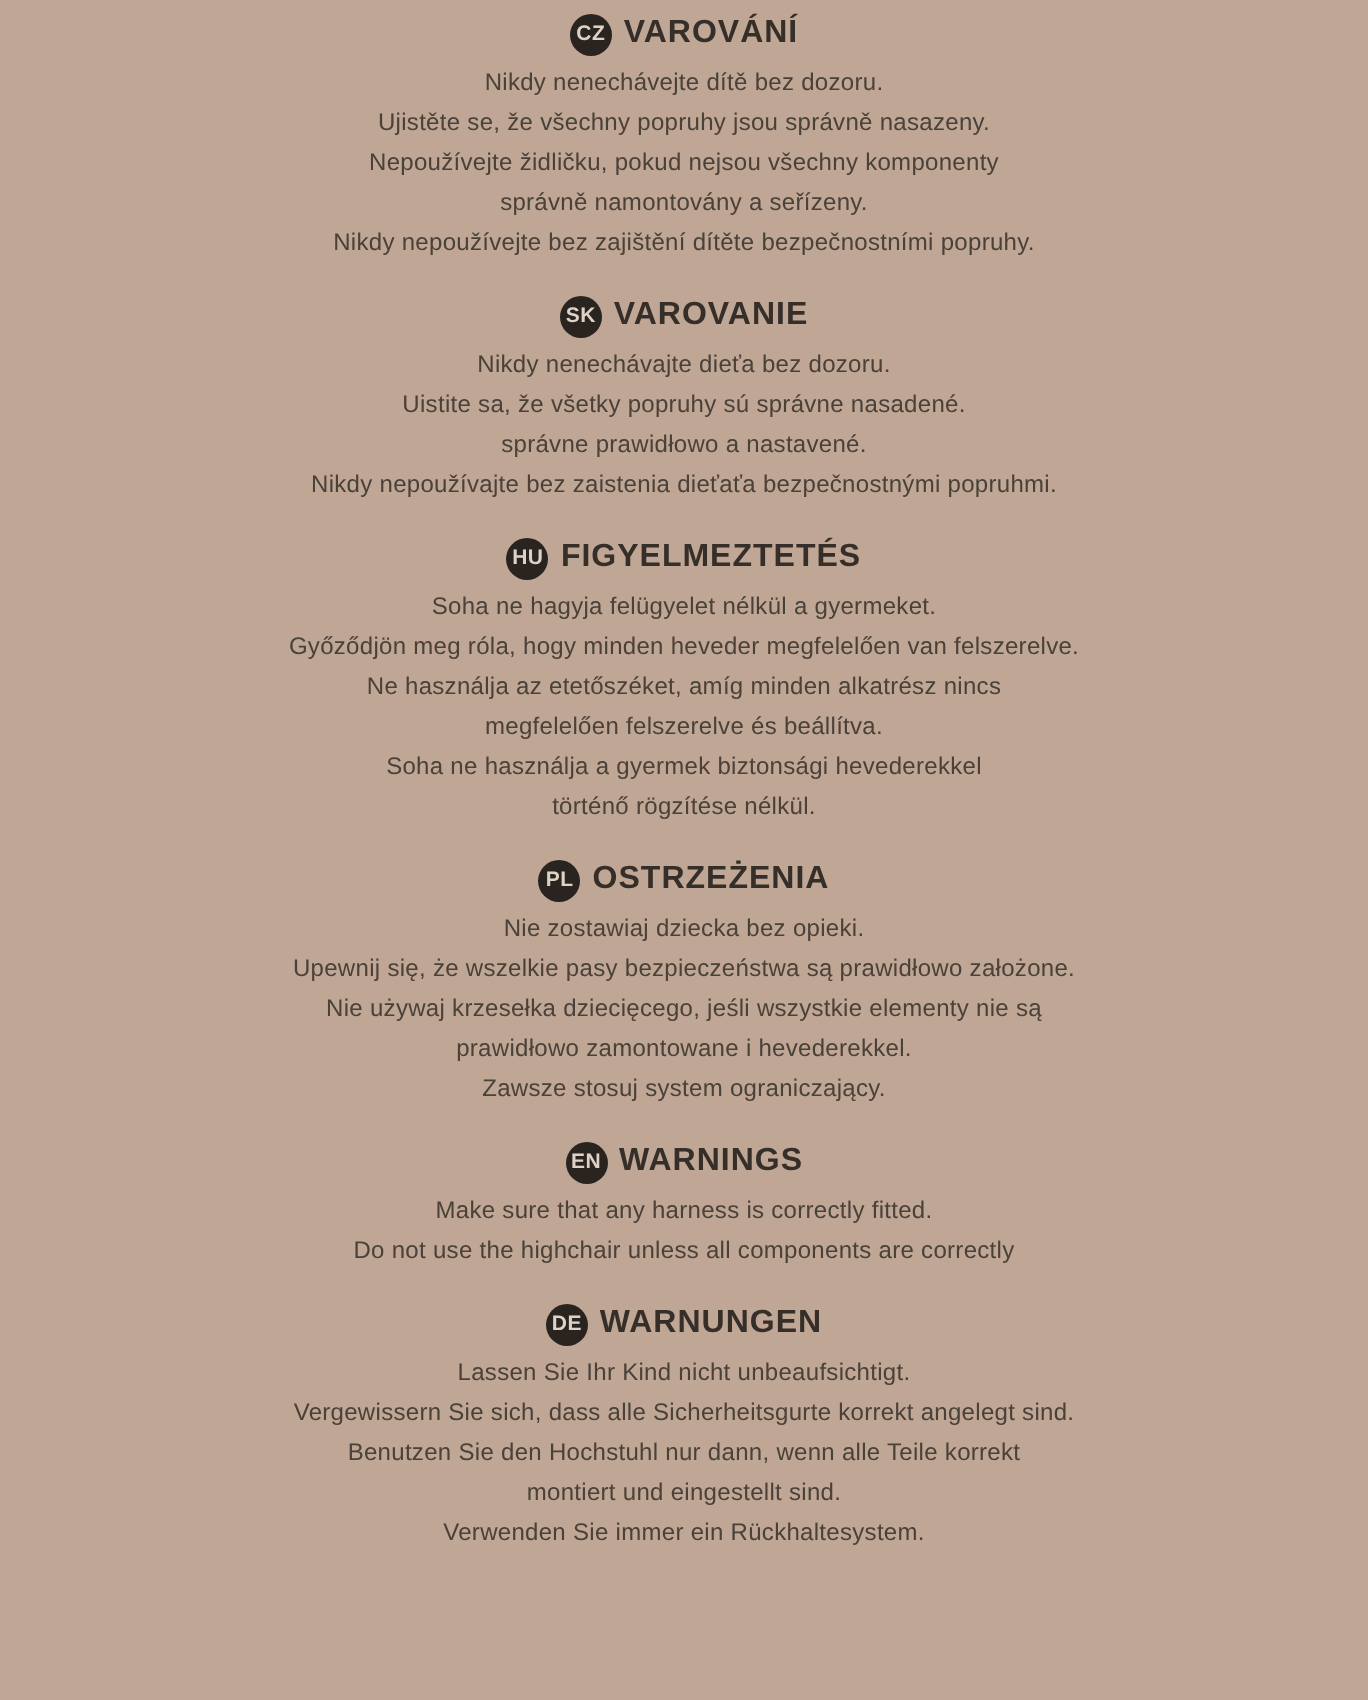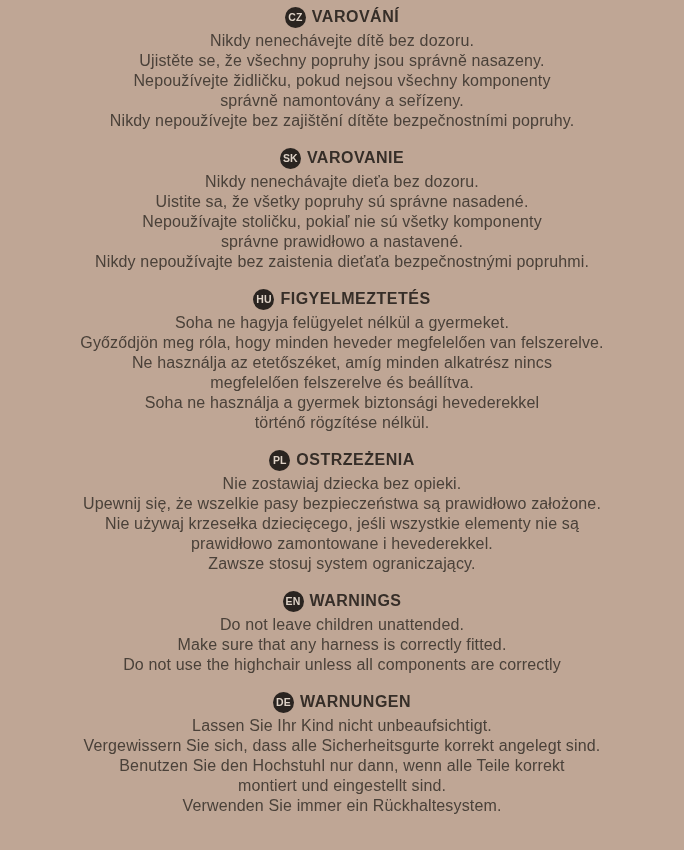--- a/index.html
+++ b/index.html
@@ -47,21 +47,21 @@
     letter-spacing: 0.2px;
     flex: 0 0 auto;
   }
   .title {
     font-size: 16px;
     font-weight: 700;
     color: var(--heading);
     letter-spacing: 0.5px;
   }
   .line {
-    font-size: 16px;
+    font-size: 12px;
     line-height: 20px;
     color: var(--text);
     letter-spacing: 0.15px;
     white-space: nowrap;
   }
 </style>
 </head>
 <body>
 
 <main class="page">
@@ -81,21 +81,20 @@
   </section>
 
   <section class="section">
     <div class="section-header">
       <span class="badge">SK</span>
       <span class="title">VAROVANIE</span>
     </div>
     <div>
           <div class="line">Nikdy nenechávajte dieťa bez dozoru.</div>
           <div class="line">Uistite sa, že všetky popruhy sú správne nasadené.</div>
-          <div class="line">Nepoužívajte stoličku, pokiaľ nie sú všetky komponenty</div>
           <div class="line">správne prawidłowo a nastavené.</div>
           <div class="line">Nikdy nepoužívajte bez zaistenia dieťaťa bezpečnostnými popruhmi.</div>
         </div>
   </section>
 
   <section class="section">
     <div class="section-header">
       <span class="badge">HU</span>
       <span class="title">FIGYELMEZTETÉS</span>
     </div>
@@ -122,21 +121,20 @@
           <div class="line">Zawsze stosuj system ograniczający.</div>
         </div>
   </section>
 
   <section class="section">
     <div class="section-header">
       <span class="badge">EN</span>
       <span class="title">WARNINGS</span>
     </div>
     <div>
-          <div class="line">Do not leave children unattended.</div>
           <div class="line">Make sure that any harness is correctly fitted.</div>
           <div class="line">Do not use the highchair unless all components are correctly</div>
         </div>
   </section>
 
   <section class="section">
     <div class="section-header">
       <span class="badge">DE</span>
       <span class="title">WARNUNGEN</span>
     </div>

